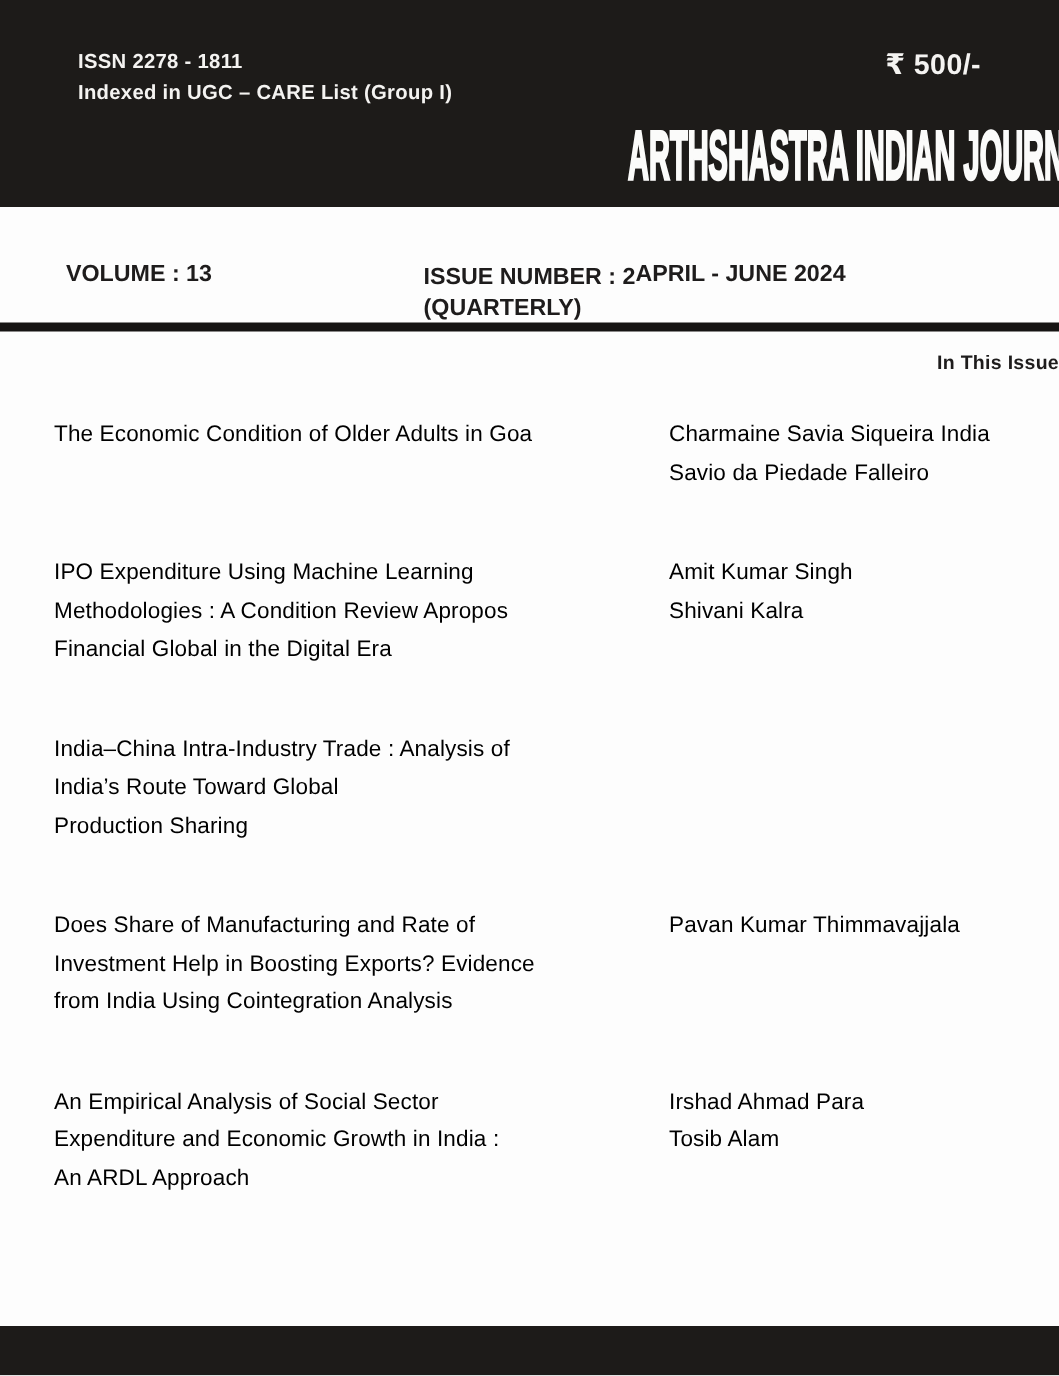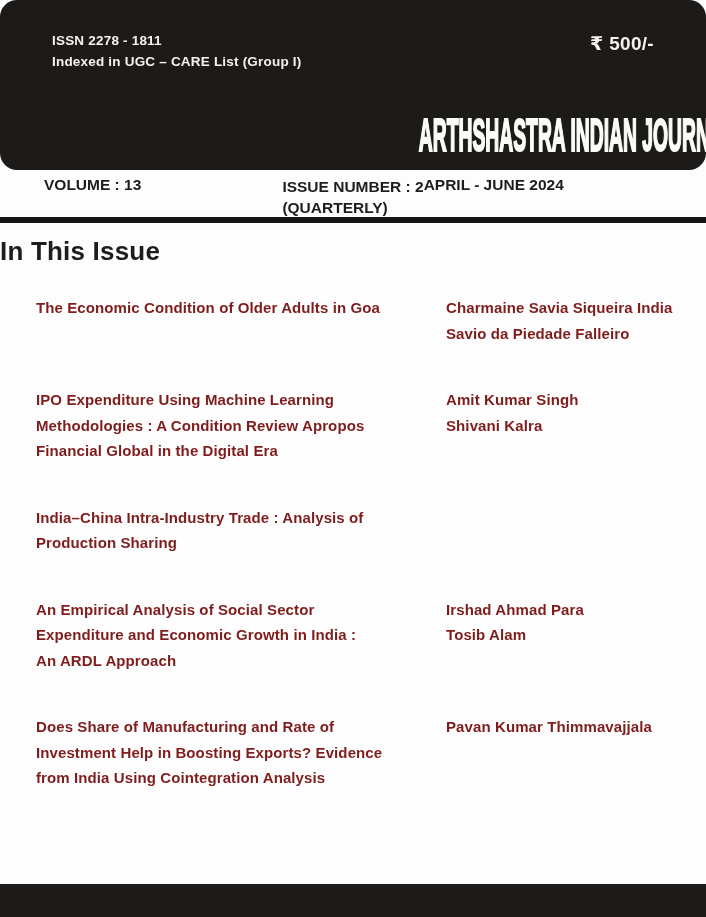--- a/index.html
+++ b/index.html
@@ -12,24 +12,23 @@
     width: 706px;
     height: 917px;
     background: #fdfdfd;
     font-family: "Liberation Sans", "DejaVu Sans", sans-serif;
     overflow: hidden;
     margin: 0 auto;
   }
   
   .header-band {
     position: relative;
-    height: 170px;
+    height: 138px;
     background: #1d1b19;
     color: #f4f3f1;
-    border-radius: 17px;
   }
   .header-top {
     display: flex;
     justify-content: space-between;
     align-items: flex-start;
     padding: 30px 52px 0 52px;
   }
   .issn-block {
     font-size: 13.5px;
     font-weight: bold;
@@ -66,20 +65,21 @@
   .issue-bar {
     display: grid;
     grid-template-columns: 1fr auto 1fr;
     height: 47px;
     background: #fdfdfd;
     color: #1e1c1c;
     font-weight: bold;
     font-size: 15.5px;
     padding-top: 6px;
     box-sizing: border-box;
+    margin-top: 30px;
   }
   .issue-bar .col-left {
     text-align: left;
     padding-left: 44px;
   }
   .issue-bar .col-center {
     line-height: 21px;
   }
   .issue-bar .col-right {
     padding-right: 22px;
@@ -87,38 +87,38 @@
   .rule {
     height: 6px;
     background: #161413;
   }
   
   .contents {
     padding-top: 13px;
   }
   .issue-heading {
     margin: 0 0 28px 0;
-    text-align: left;
-    font-size: 26px;
+    text-align: right;
+    font-size: 13px;
     font-weight: bold;
     color: #1e1c1c;
     letter-spacing: 0.2px;
   }
   .articles {
     padding-left: 36px;
     padding-right: 20px;
   }
   .article-row {
     display: grid;
     grid-template-columns: 410px 1fr;
     margin-bottom: 41px;
     font-size: 15px;
-    font-weight: bold;
+    font-weight: normal;
     line-height: 25.5px;
-    color: #7f1d1d;
+    color: #000000;
     letter-spacing: 0.1px;
   }
   
   .footer-band {
     position: absolute;
     left: 0;
     bottom: 0;
     width: 100%;
     height: 33px;
     background: #1d1b19;
@@ -172,42 +172,43 @@
             <div>Financial Global in the Digital Era</div>
           </div>
           <div class="article-authors">
             <div>Amit Kumar Singh</div>
             <div>Shivani Kalra</div>
           </div>
         </div>
         <div class="article-row">
           <div class="article-title">
             <div>India–China Intra-Industry Trade : Analysis of</div>
+            <div>India’s Route Toward Global</div>
             <div>Production Sharing</div>
+          </div>
+        </div>
+        <div class="article-row">
+          <div class="article-title">
+            <div>Does Share of Manufacturing and Rate of</div>
+            <div>Investment Help in Boosting Exports? Evidence</div>
+            <div>from India Using Cointegration Analysis</div>
+          </div>
+          <div class="article-authors">
+            <div>Pavan Kumar Thimmavajjala</div>
           </div>
         </div>
         <div class="article-row">
           <div class="article-title">
             <div>An Empirical Analysis of Social Sector</div>
             <div>Expenditure and Economic Growth in India :</div>
             <div>An ARDL Approach</div>
           </div>
           <div class="article-authors">
             <div>Irshad Ahmad Para</div>
             <div>Tosib Alam</div>
           </div>
         </div>
-        <div class="article-row">
-          <div class="article-title">
-            <div>Does Share of Manufacturing and Rate of</div>
-            <div>Investment Help in Boosting Exports? Evidence</div>
-            <div>from India Using Cointegration Analysis</div>
-          </div>
-          <div class="article-authors">
-            <div>Pavan Kumar Thimmavajjala</div>
-          </div>
-        </div>
       </div>
   </main>
 
   <footer class="footer-band"></footer>
 
 </div>
 
 </body></html>

